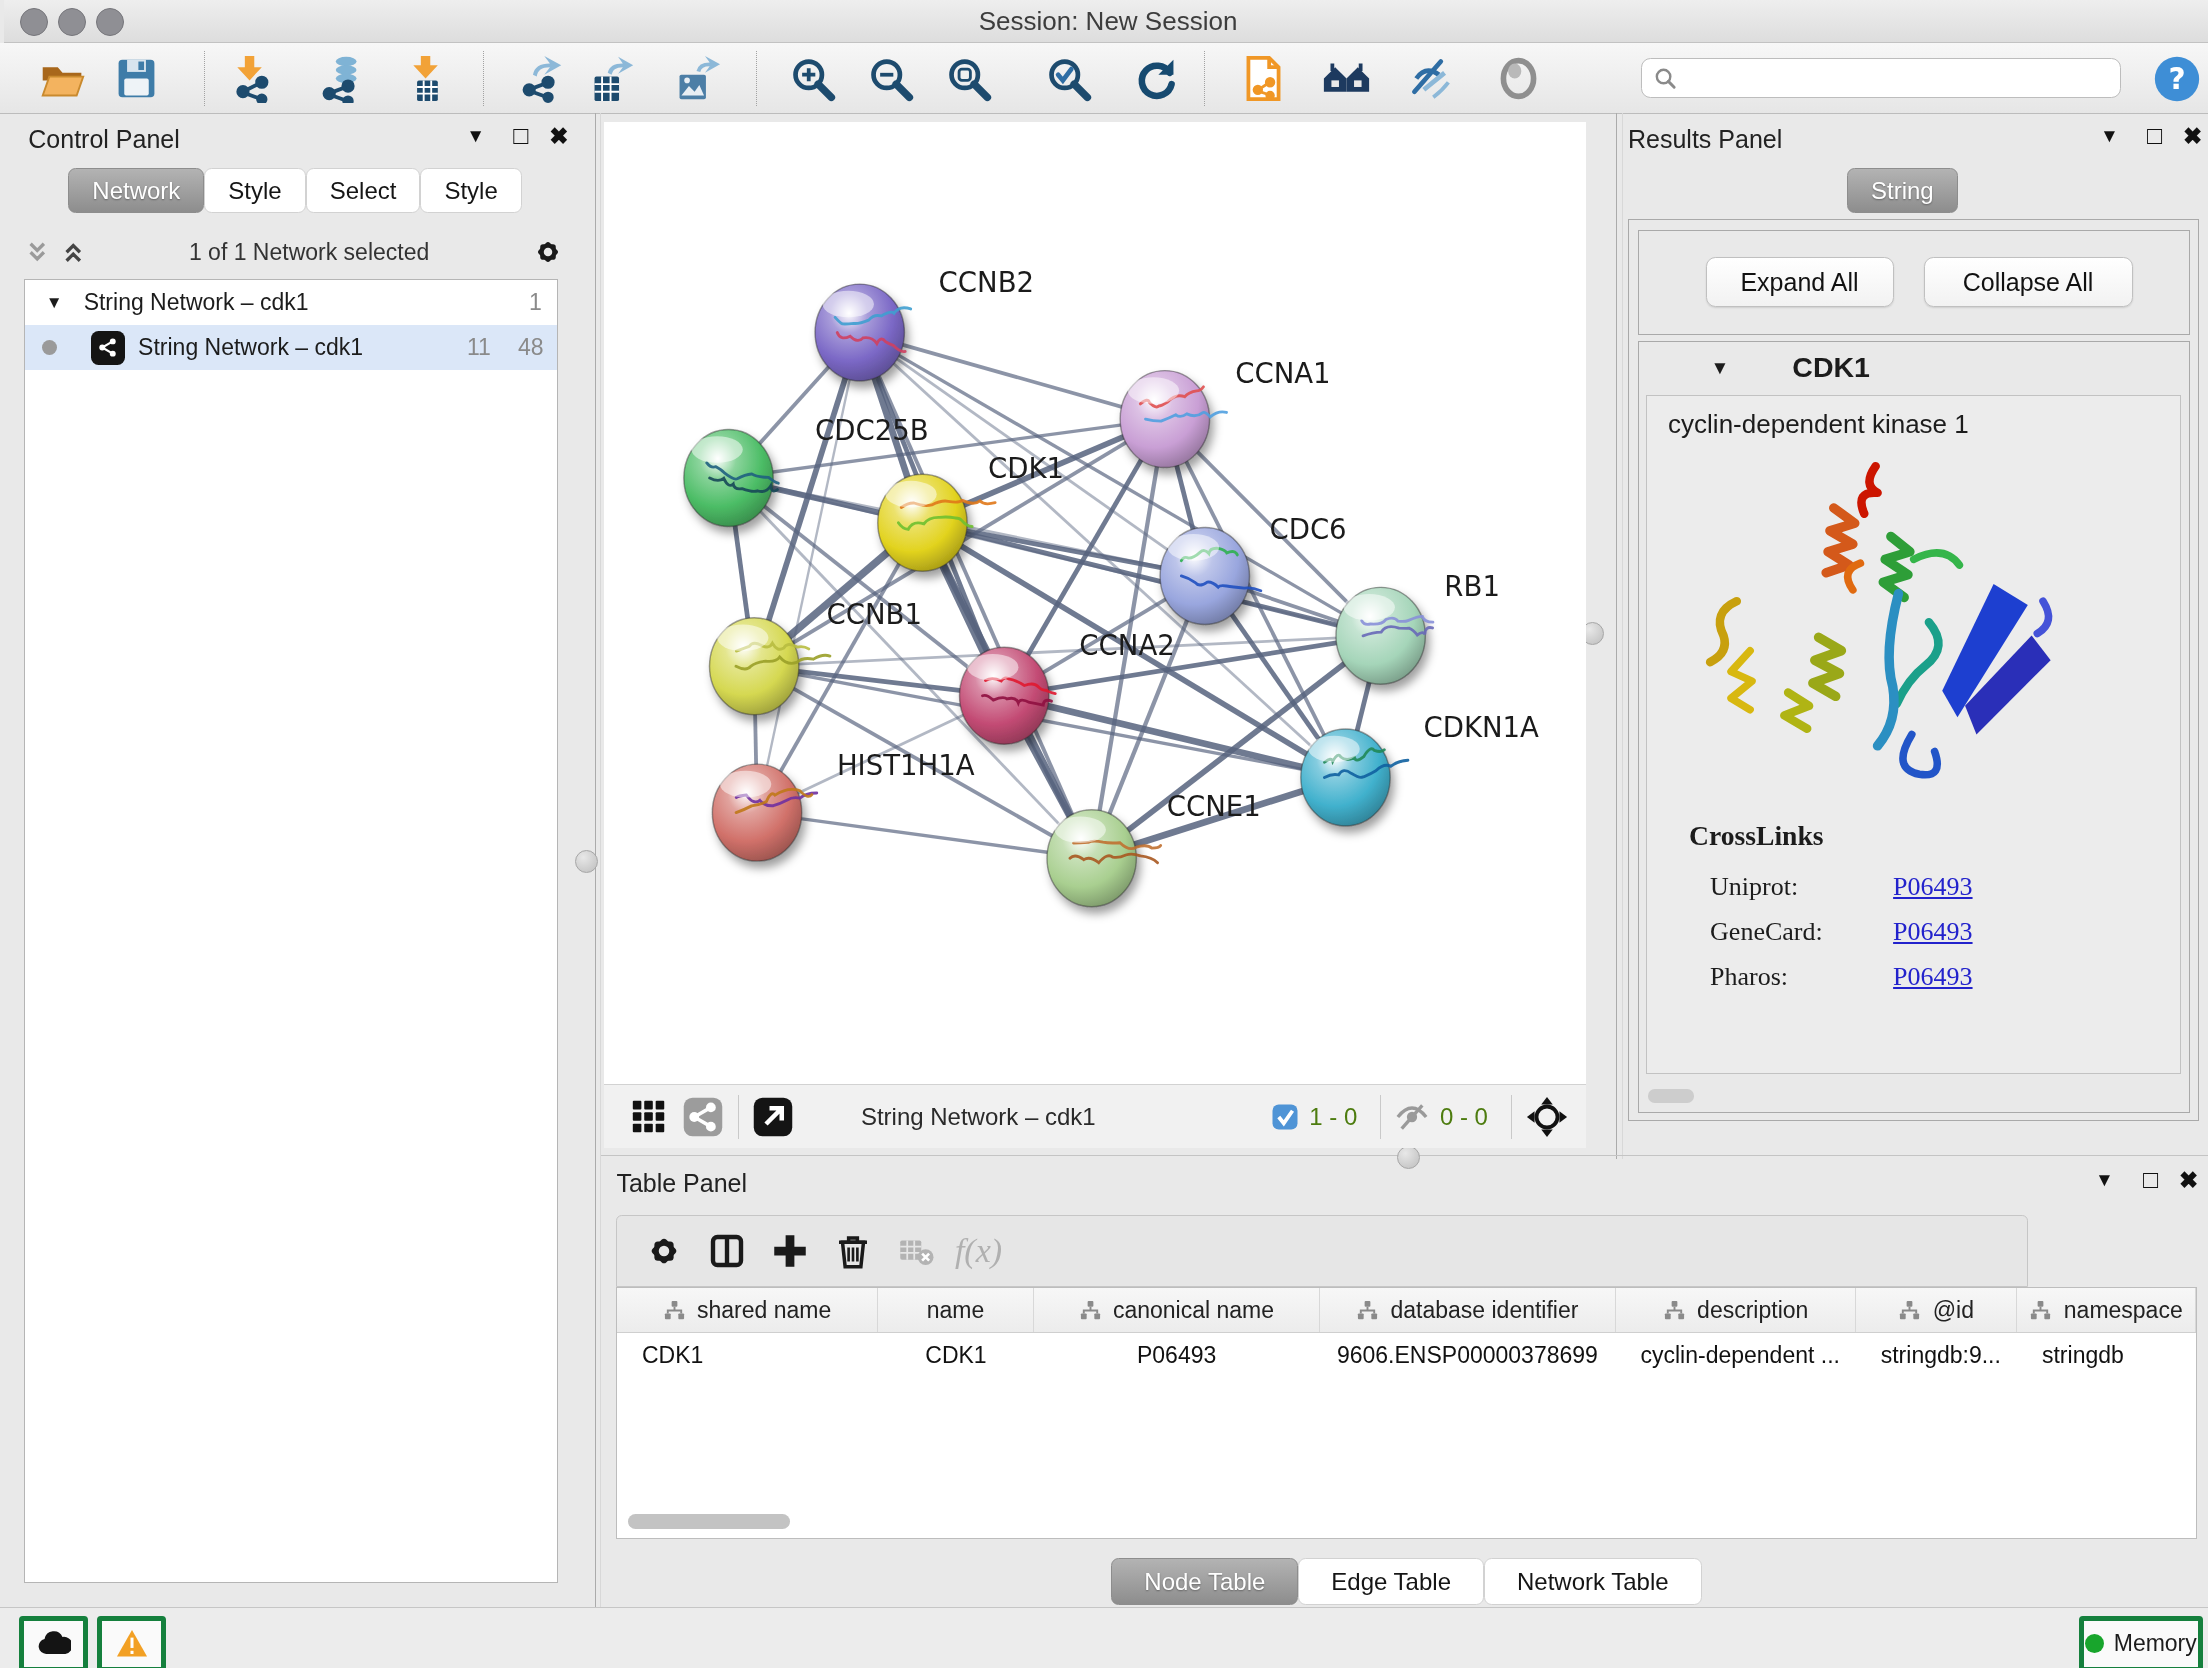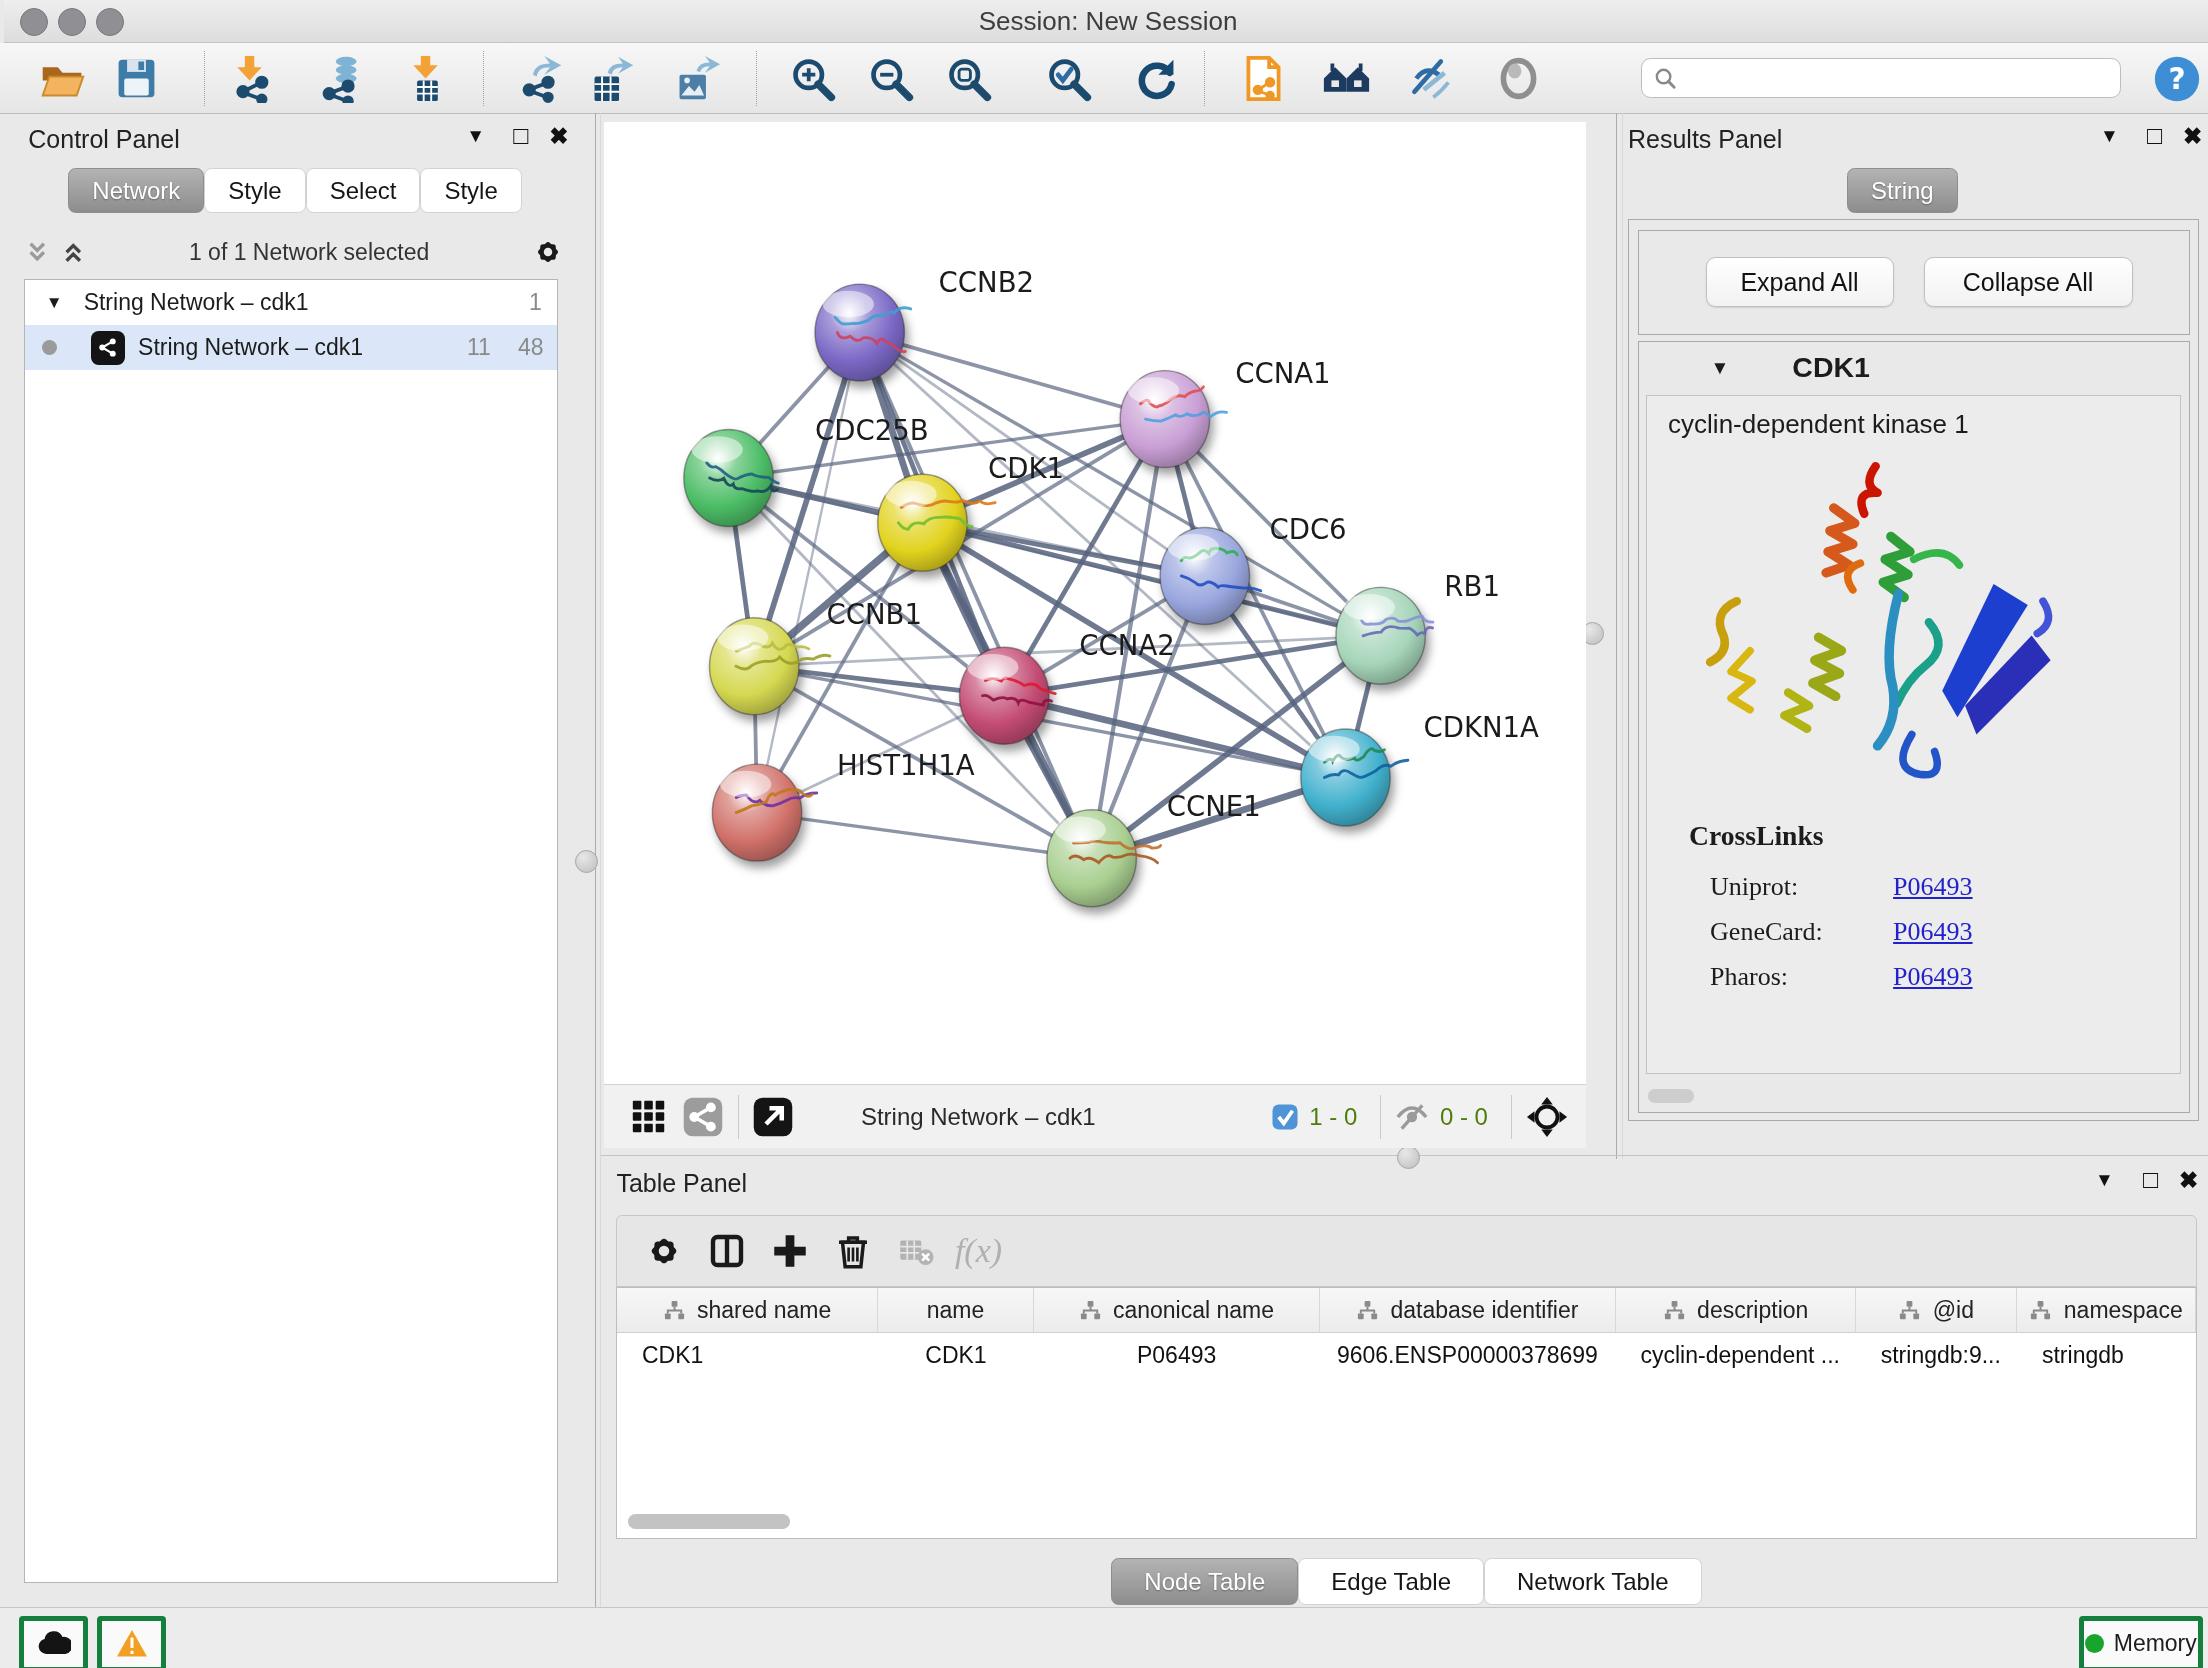--- a/index.html
+++ b/index.html
@@ -46,21 +46,21 @@
   .nbtext{font-size:24px;color:#2a2a2a;}
   .nbnum{font-size:24px;color:#4d7c0f;margin:0 9.5px;}
   
   .rbox{position:absolute;background:#e9e9e9;border:1.9px solid #a9a9a9;box-sizing:border-box;}
   .btn{display:inline-block;background:linear-gradient(#ffffff,#f2f2f2);border:1px solid #c0c0c0;
     border-radius:9.5px;font-size:25px;color:#111;text-align:center;cursor:pointer;
     box-shadow:0 1px 1.9px rgba(0,0,0,.12);}
   .serif{font-family:"Liberation Serif",serif;}
   .xlink{color:#2222cc;text-decoration:underline;font-family:"Liberation Serif",serif;}
   
-  .ttoolbar{position:absolute;left:616px;top:1215px;width:1581px;height:72px;background:#e6e6e6;
+  .ttoolbar{position:absolute;left:616px;top:1215px;width:1412px;height:72px;background:#e6e6e6;
     border:1px solid #c6c6c6;border-radius:5.7px 5.7px 0 0;display:flex;align-items:center;box-sizing:border-box;}
   .ttbtn{width:63px;height:53px;display:flex;align-items:center;justify-content:center;cursor:pointer;}
   .dtable{position:absolute;left:616px;top:1287px;width:1581px;height:252px;background:#fff;
     border:1px solid #bdbdbd;box-sizing:border-box;overflow:hidden;}
   .thead{display:flex;height:44px;background:linear-gradient(#f7f7f7,#ececec);
     border-bottom:1px solid #cfcfcf;}
   .th{display:flex;align-items:center;justify-content:center;gap:11.4px;font-size:23px;color:#222;
     border-right:1px solid #d8d8d8;box-sizing:border-box;overflow:hidden;white-space:nowrap;}
   .tdrow{display:flex;height:44px;}
   .td{display:flex;align-items:center;font-size:23px;color:#111;box-sizing:border-box;

